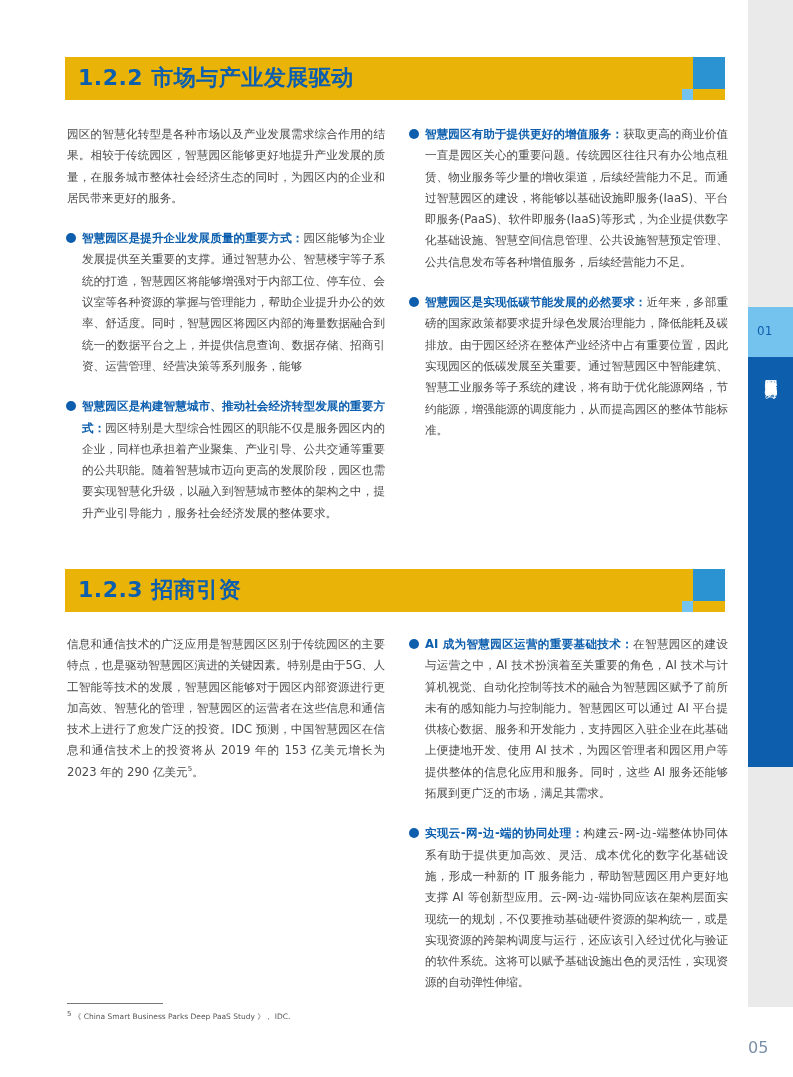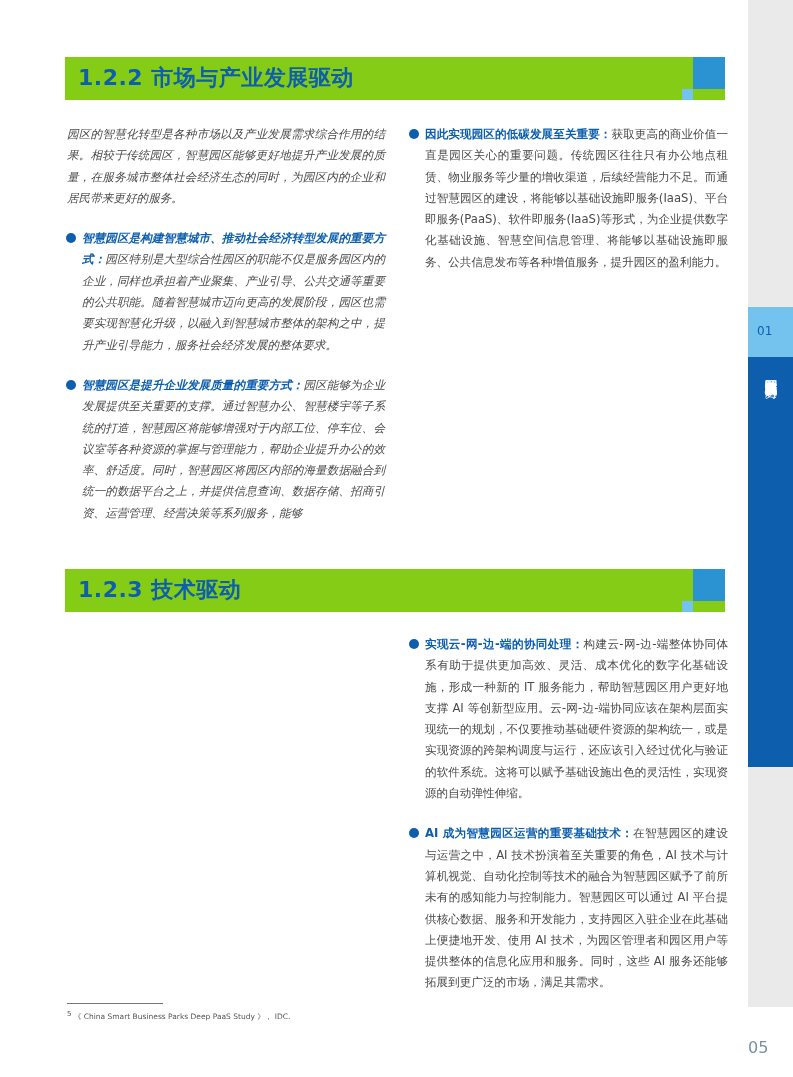--- a/index.html
+++ b/index.html
@@ -1,18 +1,18 @@
 <!DOCTYPE html>
 <html><head>
 <meta charset="utf-8">
 <style>
   html, body { margin:0; padding:0; }
   body { width:793px; height:1077px; background:#ffffff; position:relative; overflow:hidden;
          font-family:"DejaVu Sans","Liberation Sans",sans-serif; color:#4a4a4a; }
-  .section-header { position:absolute; left:65px; width:660px; height:43px; background:#84cc16; }
+  .section-header { position:absolute; left:65px; width:660px; height:43px; background:#eab308; }
   .section-header .title { position:absolute; left:13px; top:6px; font-size:22px; font-weight:bold; color:#0d5fae; letter-spacing:0.5px; white-space:nowrap; }
   .section-header .sq-big { position:absolute; right:0; top:0; width:32px; height:32px; background:#2c93d3; }
   .section-header .sq-small { position:absolute; right:32px; top:32px; width:11px; height:11px; background:#74c3ee; }
   .col { position:absolute; width:318px; font-size:11.6px; line-height:21.3px; text-align:justify; }
   .col p { margin:0 0 19px 0; }
   .bullet { position:relative; padding-left:15px; margin:0 0 19px 0; }
   .bullet .dot { position:absolute; left:-1px; top:5px; width:10px; height:10px; border-radius:50%; background:#0d5fae; }
   .bullet .lead { color:#0d5fae; font-weight:bold; }
   .sup { font-size:7px; vertical-align:super; line-height:0; }
   .sidebar { position:absolute; left:748px; top:0; width:45px; height:1077px; }
@@ -28,56 +28,61 @@
 </style>
 </head>
 <body>
 
 <div class="section-header" style="top:57px;">
   <div class="title">1.2.2 市场与产业发展驱动</div>
   <div class="sq-big"></div>
   <div class="sq-small"></div>
 </div>
 
-<div class="col" style="left:67px; top:124px;font-style:italic;">
+<div class="col" style="left:67px; top:124px;">
   <p>园区的智慧化转型是各种市场以及产业发展需求综合作用的结果。相较于传统园区，智慧园区能够更好地提升产业发展的质量，在服务城市整体社会经济生态的同时，为园区内的企业和居民带来更好的服务。</p>
   <div class="bullet">
     <span class="dot"></span>
-    <span class="lead">智慧园区是构建智慧城市、推动社会经济转型发展的重要方式：</span><span>园区特别是大型综合性园区的职能不仅是服务园区内的企业，同样也承担着产业聚集、产业引导、公共交通等重要的公共职能。随着智慧城市迈向更高的发展阶段，园区也需要实现智慧化升级，以融入到智慧城市整体的架构之中，提升产业引导能力，服务社会经济发展的整体要求。</span>
+    <span class="lead">智慧园区是提升企业发展质量的重要方式：</span><span>园区能够为企业发展提供至关重要的支撑。通过智慧办公、智慧楼宇等子系统的打造，智慧园区将能够增强对于内部工位、停车位、会议室等各种资源的掌握与管理能力，帮助企业提升办公的效率、舒适度。同时，智慧园区将园区内部的海量数据融合到统一的数据平台之上，并提供信息查询、数据存储、招商引资、运营管理、经营决策等系列服务，能够</span>
   </div>
   <div class="bullet">
     <span class="dot"></span>
-    <span class="lead">智慧园区是提升企业发展质量的重要方式：</span><span>园区能够为企业发展提供至关重要的支撑。通过智慧办公、智慧楼宇等子系统的打造，智慧园区将能够增强对于内部工位、停车位、会议室等各种资源的掌握与管理能力，帮助企业提升办公的效率、舒适度。同时，智慧园区将园区内部的海量数据融合到统一的数据平台之上，并提供信息查询、数据存储、招商引资、运营管理、经营决策等系列服务，能够</span>
+    <span class="lead">智慧园区是构建智慧城市、推动社会经济转型发展的重要方式：</span><span>园区特别是大型综合性园区的职能不仅是服务园区内的企业，同样也承担着产业聚集、产业引导、公共交通等重要的公共职能。随着智慧城市迈向更高的发展阶段，园区也需要实现智慧化升级，以融入到智慧城市整体的架构之中，提升产业引导能力，服务社会经济发展的整体要求。</span>
   </div>
 </div>
 
 <div class="col" style="left:410px; top:124px;">
   <div class="bullet">
     <span class="dot"></span>
-    <span class="lead">因此实现园区的低碳发展至关重要：</span><span>获取更高的商业价值一直是园区关心的重要问题。传统园区往往只有办公地点租赁、物业服务等少量的增收渠道，后续经营能力不足。而通过智慧园区的建设，将能够以基础设施即服务(IaaS)、平台即服务(PaaS)、软件即服务(IaaS)等形式，为企业提供数字化基础设施、智慧空间信息管理、将能够以基础设施即服务、公共信息发布等各种增值服务，提升园区的盈利能力。</span>
+    <span class="lead">智慧园区有助于提供更好的增值服务：</span><span>获取更高的商业价值一直是园区关心的重要问题。传统园区往往只有办公地点租赁、物业服务等少量的增收渠道，后续经营能力不足。而通过智慧园区的建设，将能够以基础设施即服务(IaaS)、平台即服务(PaaS)、软件即服务(IaaS)等形式，为企业提供数字化基础设施、智慧空间信息管理、公共设施智慧预定管理、公共信息发布等各种增值服务，后续经营能力不足。</span>
+  </div>
+  <div class="bullet">
+    <span class="dot"></span>
+    <span class="lead">智慧园区是实现低碳节能发展的必然要求：</span><span>近年来，多部重磅的国家政策都要求提升绿色发展治理能力，降低能耗及碳排放。由于园区经济在整体产业经济中占有重要位置，因此实现园区的低碳发展至关重要。通过智慧园区中智能建筑、智慧工业服务等子系统的建设，将有助于优化能源网络，节约能源，增强能源的调度能力，从而提高园区的整体节能标准。</span>
   </div>
 </div>
 
 <div class="section-header" style="top:569px;">
-  <div class="title">1.2.3 技术驱动</div>
+  <div class="title">1.2.3 招商引资</div>
   <div class="sq-big"></div>
   <div class="sq-small"></div>
 </div>
 
 <div class="col" style="left:67px; top:634px;">
+  <p><span>信息和通信技术的广泛应用是智慧园区区别于传统园区的主要特点，也是驱动智慧园区演进的关键因素。特别是由于5G、人工智能等技术的发展，智慧园区能够对于园区内部资源进行更加高效、智慧化的管理，智慧园区的运营者在这些信息和通信技术上进行了愈发广泛的投资。IDC 预测，中国智慧园区在信息和通信技术上的投资将从 2019 年的 153 亿美元增长为 2023 年的 290 亿美元</span><span class="sup">5</span><span>。</span></p>
 </div>
 
 <div class="col" style="left:410px; top:634px;">
   <div class="bullet">
     <span class="dot"></span>
-    <span class="lead">实现云-网-边-端的协同处理：</span><span>构建云-网-边-端整体协同体系有助于提供更加高效、灵活、成本优化的数字化基础设施，形成一种新的 IT 服务能力，帮助智慧园区用户更好地支撑 AI 等创新型应用。云-网-边-端协同应该在架构层面实现统一的规划，不仅要推动基础硬件资源的架构统一，或是实现资源的跨架构调度与运行，还应该引入经过优化与验证的软件系统。这将可以赋予基础设施出色的灵活性，实现资源的自动弹性伸缩。</span>
+    <span class="lead">AI 成为智慧园区运营的重要基础技术：</span><span>在智慧园区的建设与运营之中，AI 技术扮演着至关重要的角色，AI 技术与计算机视觉、自动化控制等技术的融合为智慧园区赋予了前所未有的感知能力与控制能力。智慧园区可以通过 AI 平台提供核心数据、服务和开发能力，支持园区入驻企业在此基础上便捷地开发、使用 AI 技术，为园区管理者和园区用户等提供整体的信息化应用和服务。同时，这些 AI 服务还能够拓展到更广泛的市场，满足其需求。</span>
   </div>
   <div class="bullet">
     <span class="dot"></span>
-    <span class="lead">AI 成为智慧园区运营的重要基础技术：</span><span>在智慧园区的建设与运营之中，AI 技术扮演着至关重要的角色，AI 技术与计算机视觉、自动化控制等技术的融合为智慧园区赋予了前所未有的感知能力与控制能力。智慧园区可以通过 AI 平台提供核心数据、服务和开发能力，支持园区入驻企业在此基础上便捷地开发、使用 AI 技术，为园区管理者和园区用户等提供整体的信息化应用和服务。同时，这些 AI 服务还能够拓展到更广泛的市场，满足其需求。</span>
+    <span class="lead">实现云-网-边-端的协同处理：</span><span>构建云-网-边-端整体协同体系有助于提供更加高效、灵活、成本优化的数字化基础设施，形成一种新的 IT 服务能力，帮助智慧园区用户更好地支撑 AI 等创新型应用。云-网-边-端协同应该在架构层面实现统一的规划，不仅要推动基础硬件资源的架构统一，或是实现资源的跨架构调度与运行，还应该引入经过优化与验证的软件系统。这将可以赋予基础设施出色的灵活性，实现资源的自动弹性伸缩。</span>
   </div>
 </div>
 
 <div class="footnote-rule"></div>
 <div class="footnote">
   <span class="sup">5</span>
   <span>《 China Smart Business Parks Deep PaaS Study 》， IDC.</span>
 </div>
 
 <div class="sidebar">

